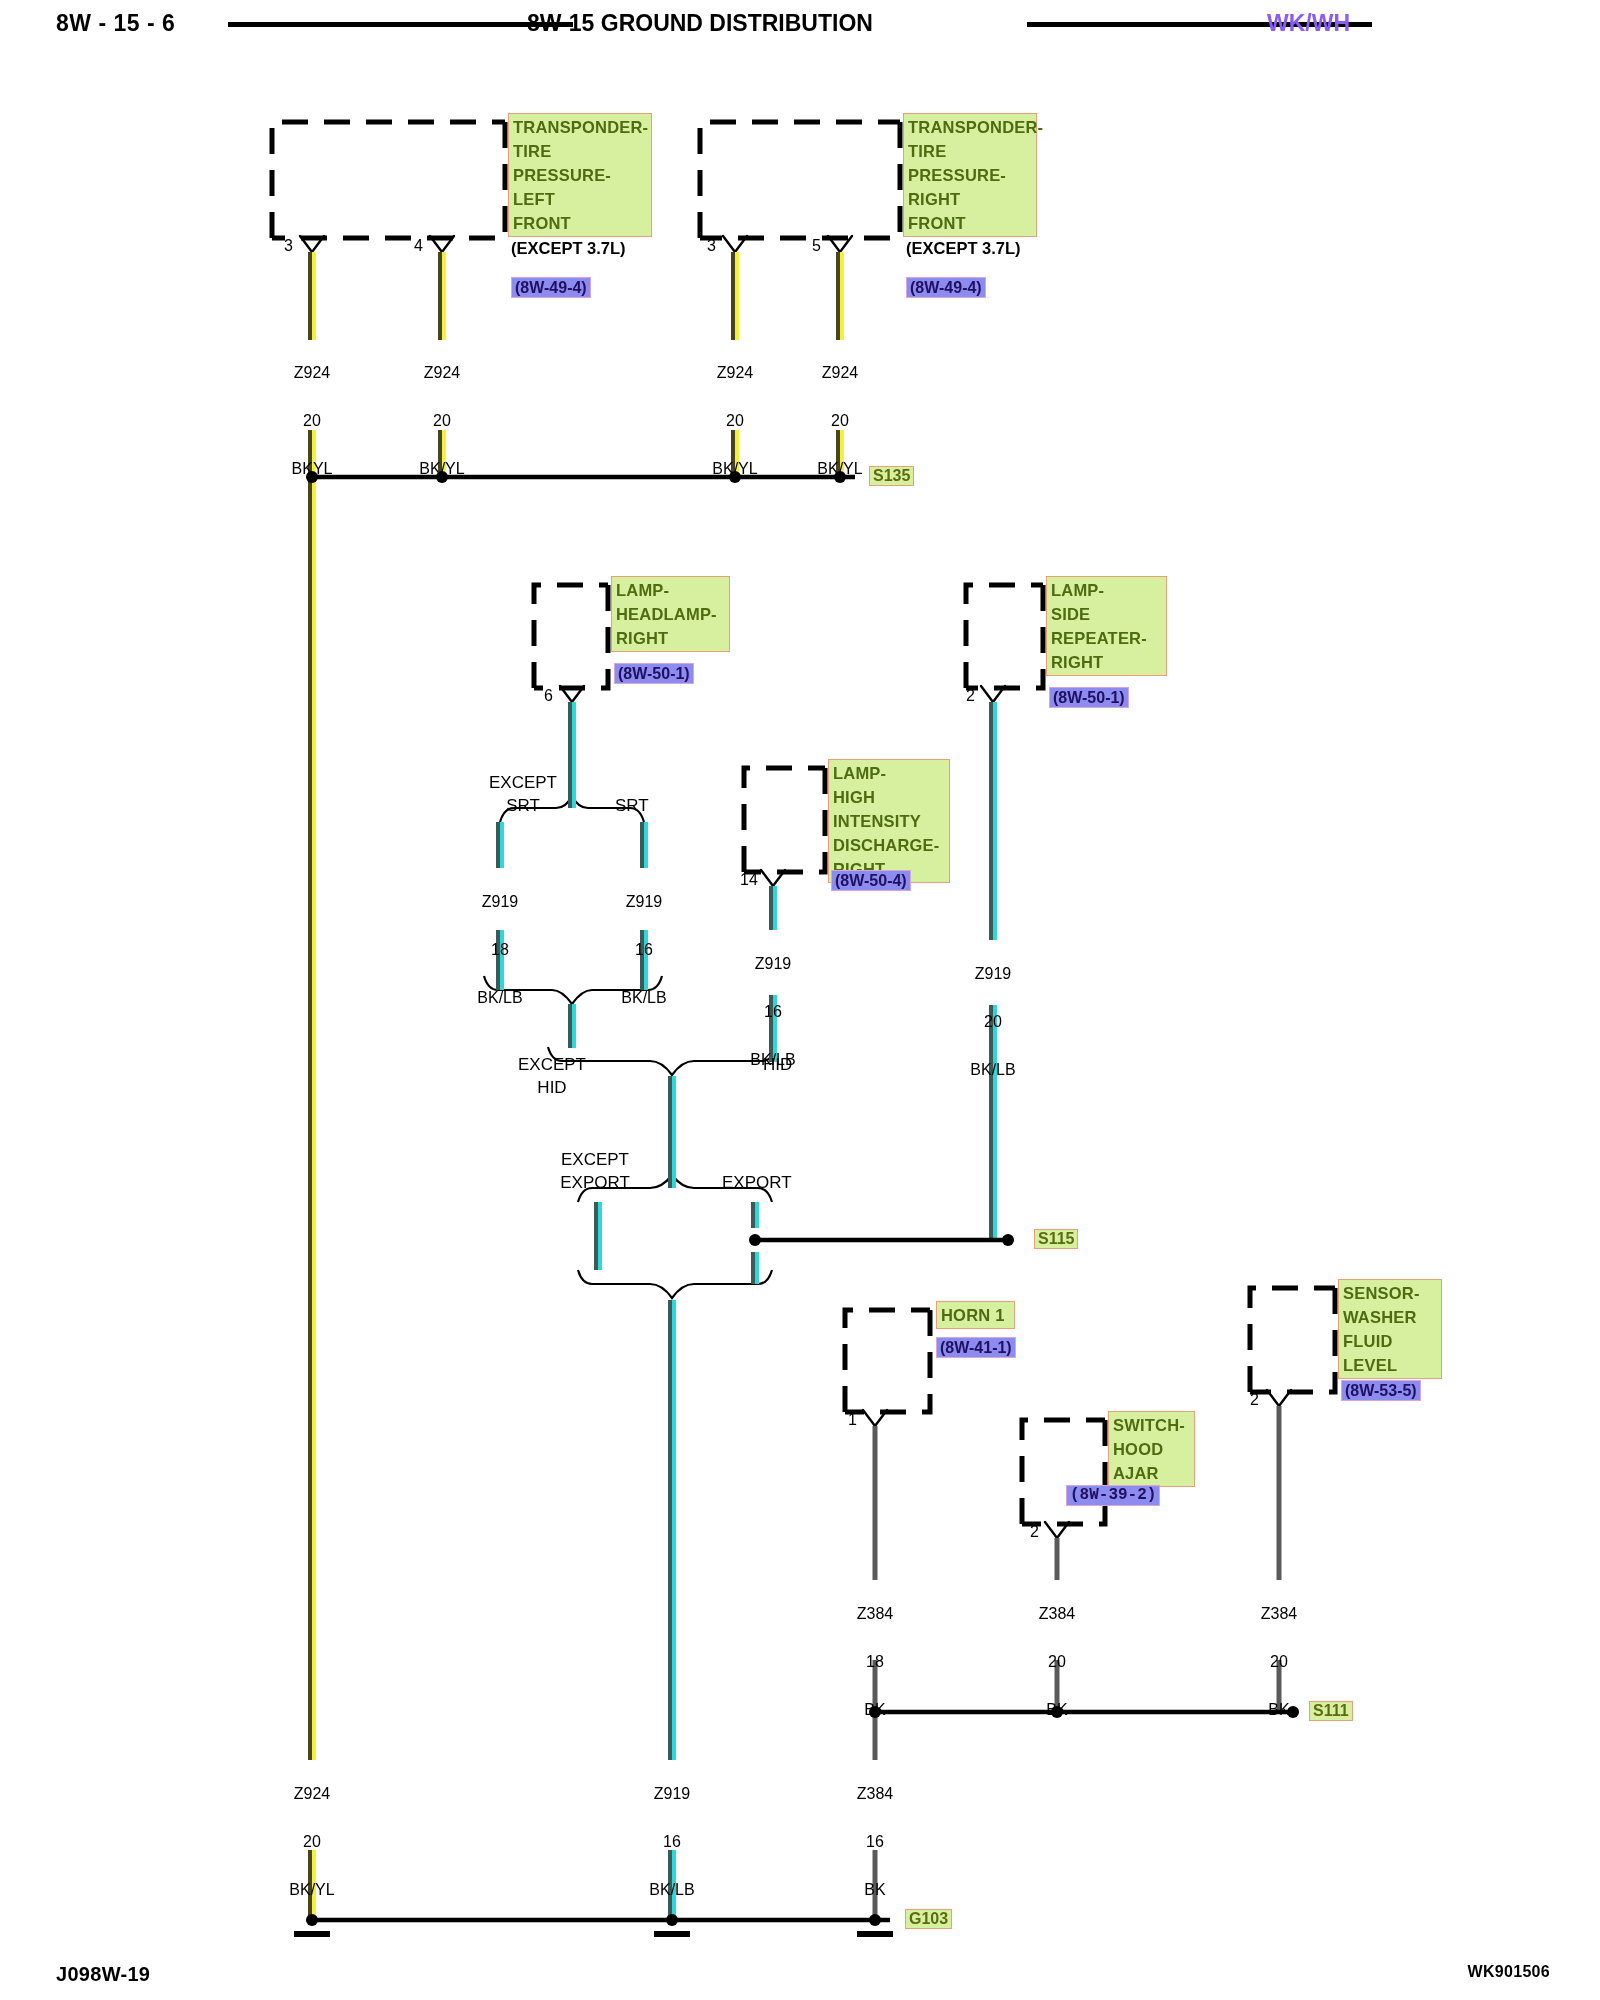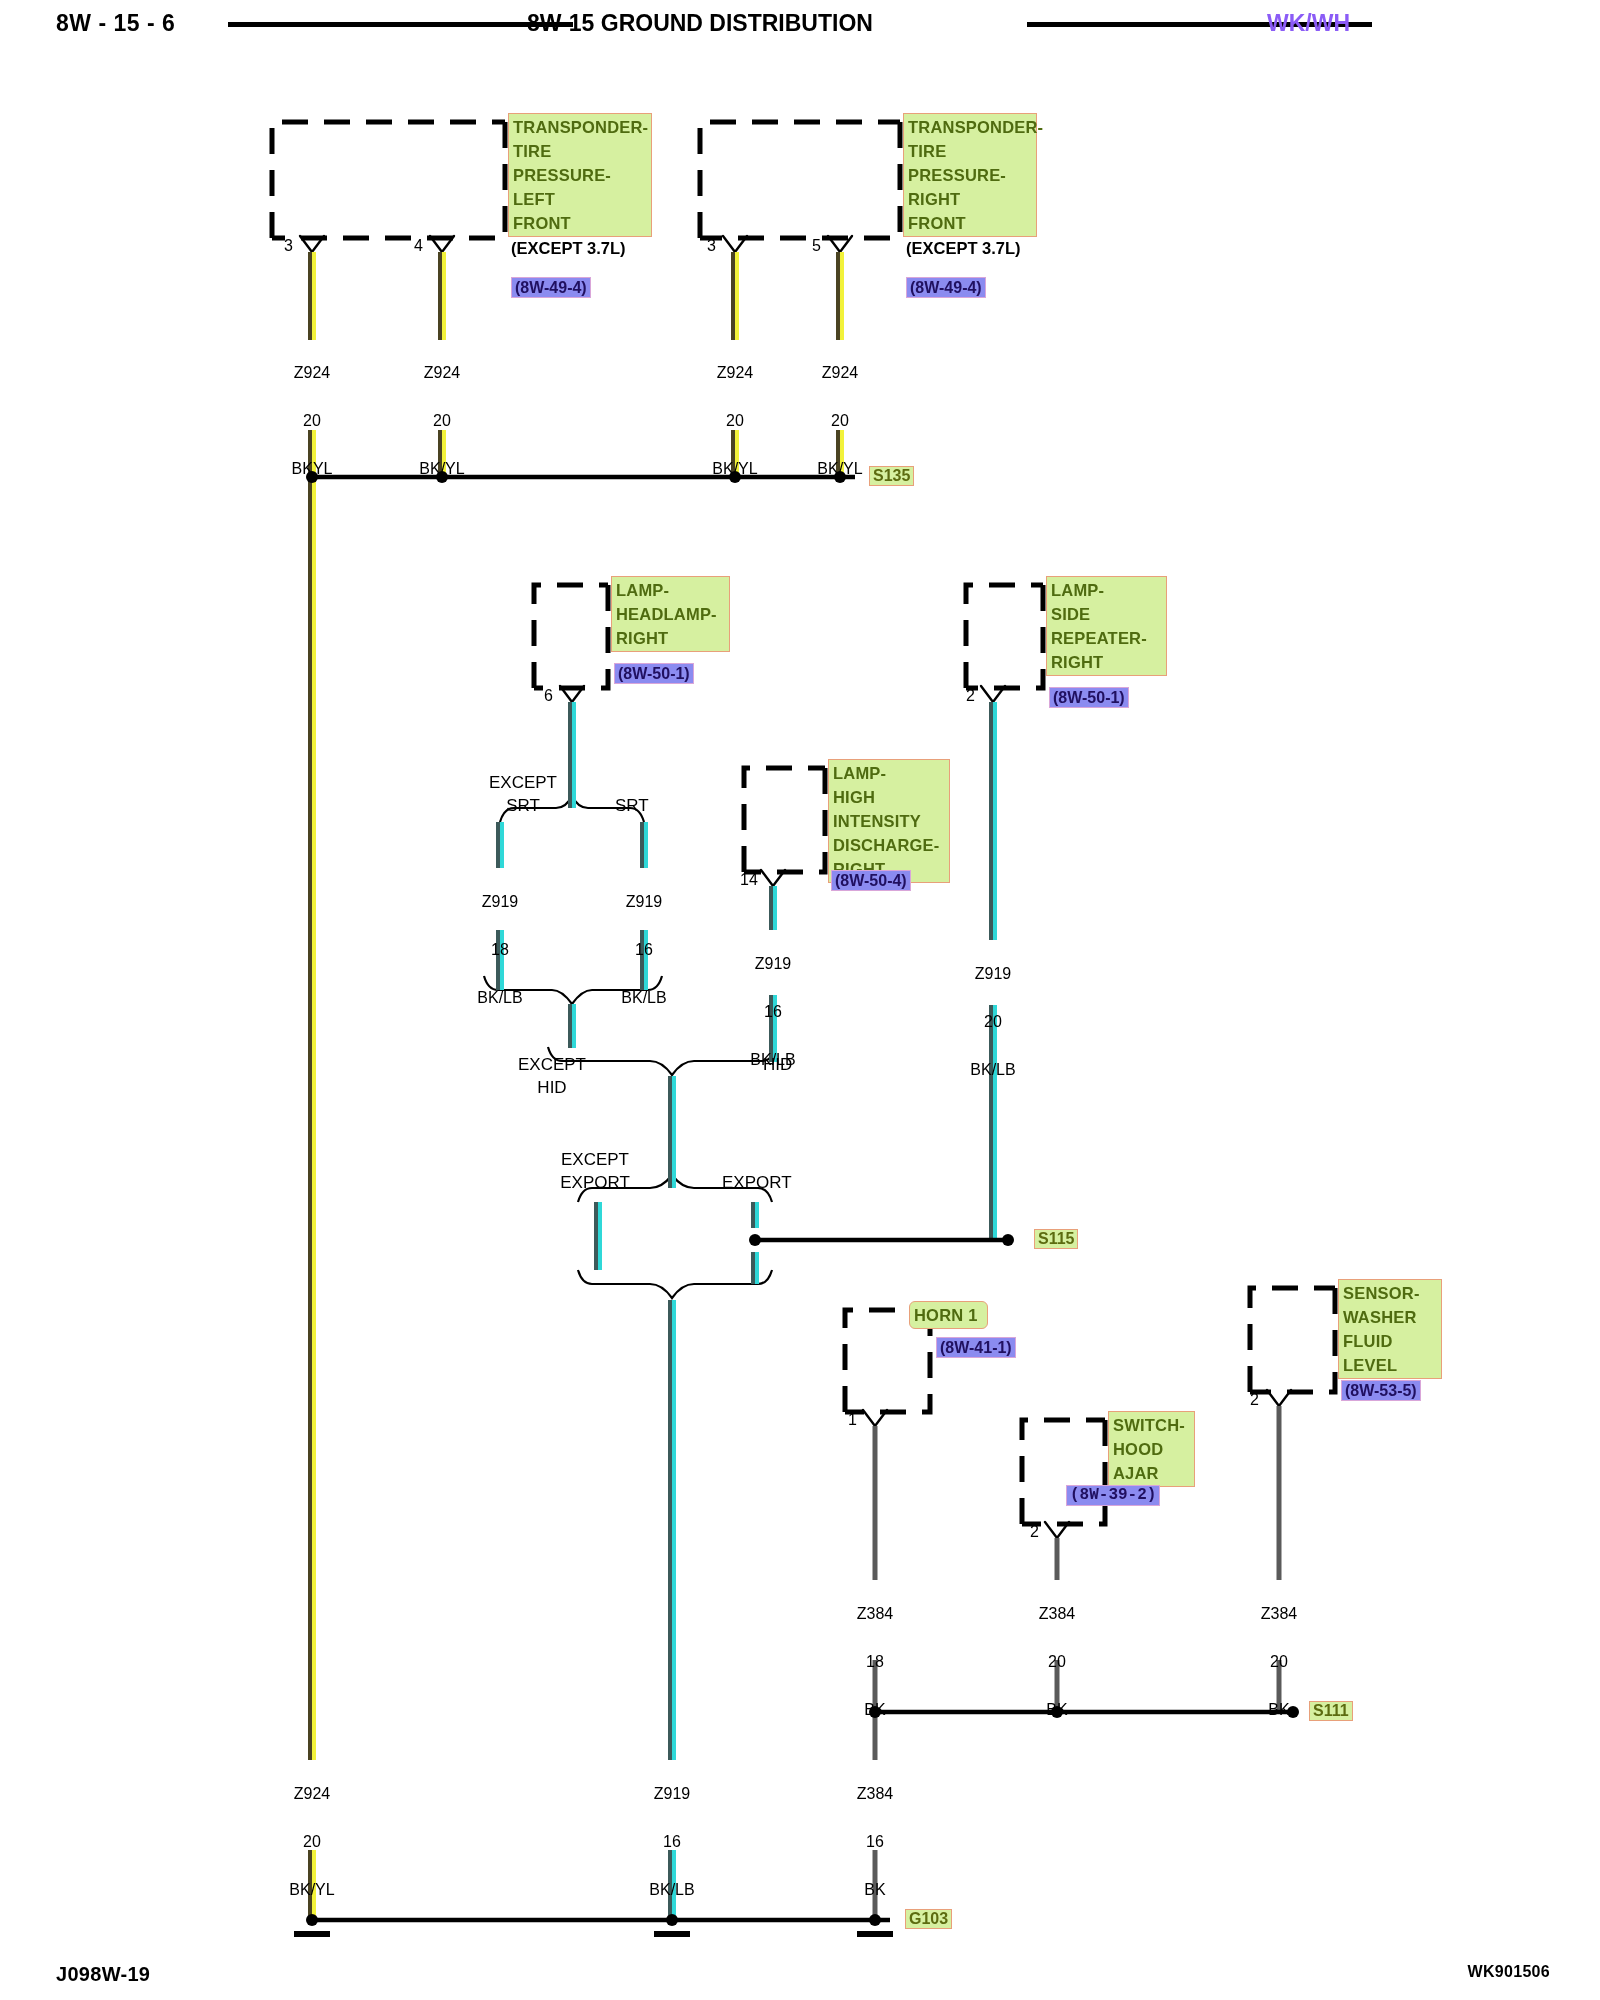--- a/index.html
+++ b/index.html
@@ -326,21 +326,21 @@
     <span>20</span><br>
     <span>BK/LB</span>
   </div>
 
   <div class="opt" style="left:525px;top:1148px;width:140px;text-align:center;">EXCEPT
 EXPORT</div>
   <div class="opt" style="left:722px;top:1171px;">EXPORT</div>
 
   <div class="sid" style="left:1026px;top:1229px;margin-left:8px;">S115</div>
 
-  <div class="cname" style="left:909px;top:1301px;width:70px;border-radius:6px;">HORN 1</div>
+  <div class="cname" style="left:936px;top:1301px;width:70px;">HORN 1</div>
   <div class="cref" style="left:936px;top:1337px;">(8W-41-1)</div>
   <div class="pin" style="left:848px;top:1411px;">1</div>
 
   <div class="cname" style="left:1108px;top:1411px;width:78px;">SWITCH-
 HOOD
 AJAR</div>
   <div class="cref" style="left:1066px;top:1485px;font-family:Liberation Mono, monospace;">(8W-39-2)</div>
   <div class="pin" style="left:1030px;top:1523px;">2</div>
 
   <div class="cname" style="left:1338px;top:1279px;width:95px;">SENSOR-

